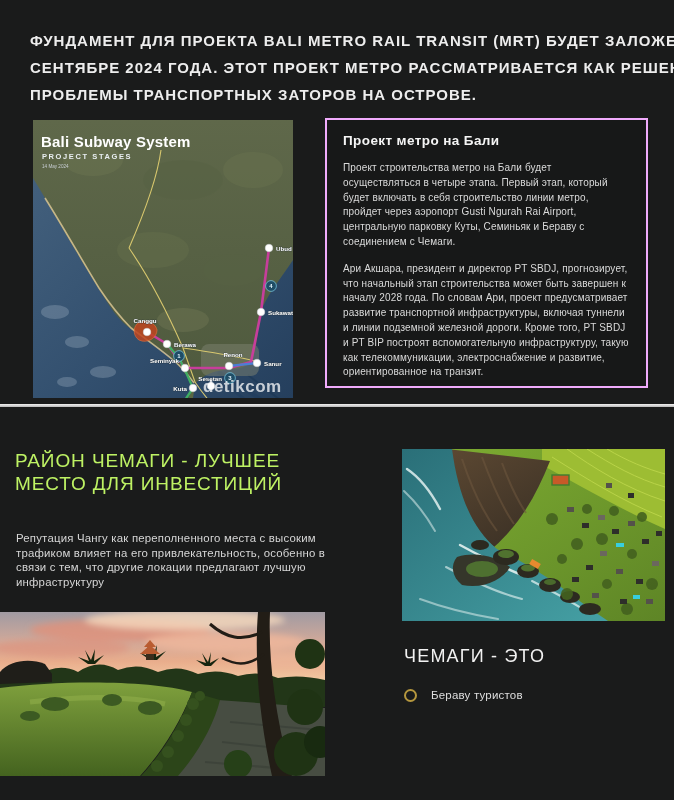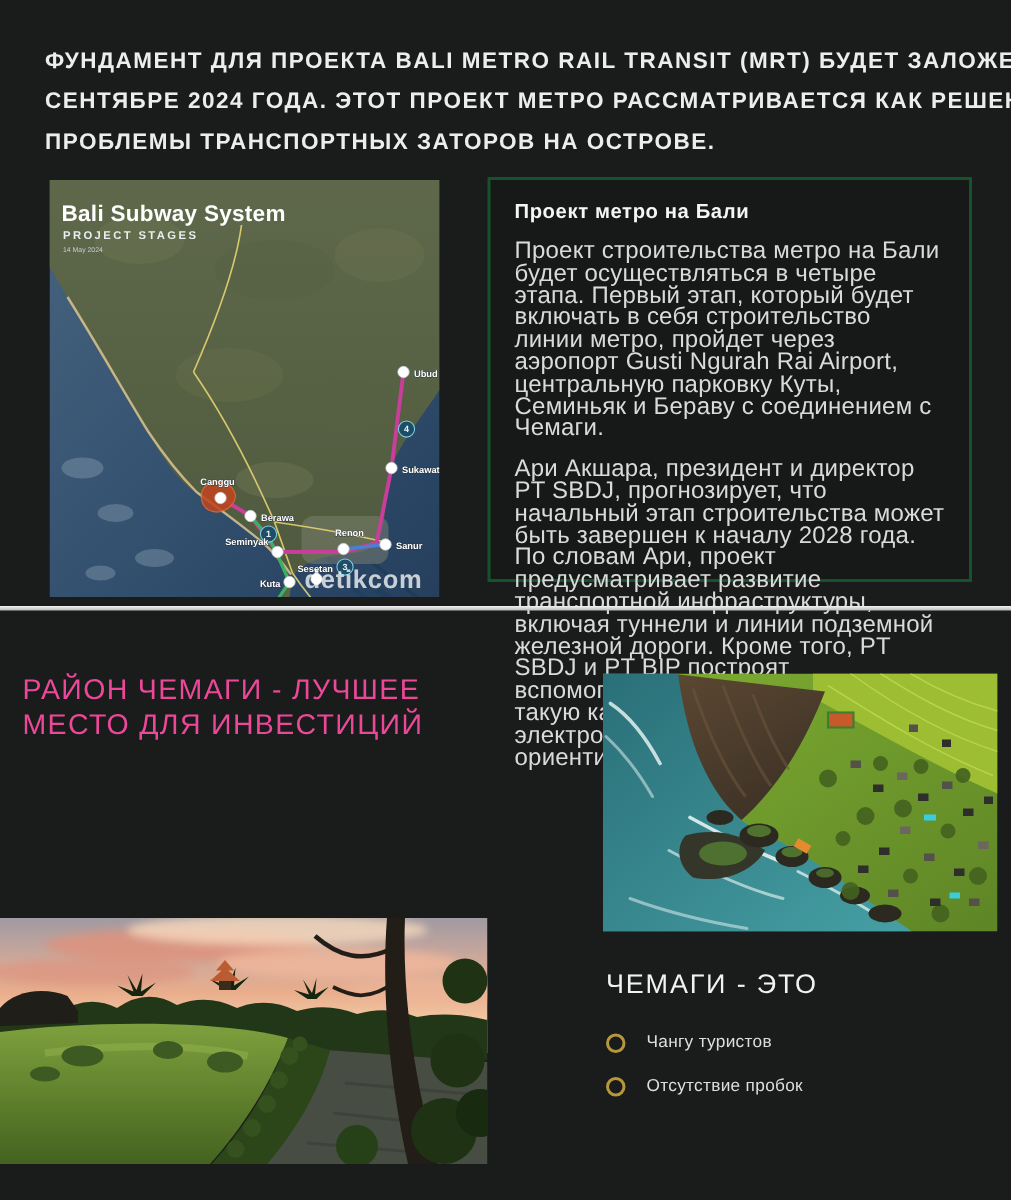--- a/index.html
+++ b/index.html
@@ -18,35 +18,35 @@
   .map-fig svg{display:block;}
   .map-title{font-size:15px;font-weight:bold;fill:#ffffff;letter-spacing:.2px;}
   .map-subtitle{font-size:7.5px;font-weight:bold;fill:#e9eef1;letter-spacing:1.6px;}
   .map-date{font-size:4.6px;fill:#c8ced4;}
   .station-label{font-size:6.2px;font-weight:bold;fill:#ffffff;paint-order:stroke;stroke:#26323a;stroke-width:.5px;}
   .badge-text{font-size:6px;font-weight:bold;fill:#e2f3fc;text-anchor:middle;}
   .map-watermark{font-size:17px;font-weight:bold;fill:rgba(255,255,255,.75);letter-spacing:.5px;}
   
   .info-box{
     position:absolute;left:325px;top:118px;width:323px;height:270px;box-sizing:border-box;
-    border:2px solid #14532d;padding:13px 16px 10px 16px;background:rgba(0,0,0,.08);
+    border:2px solid #f0abfc;padding:13px 16px 10px 16px;background:rgba(0,0,0,.08);
   }
   .info-box h2{
     margin:0 0 13px 0;font-size:13.5px;font-weight:600;letter-spacing:.4px;color:#f5f5f5;
   }
   .info-box p{
-    margin:0 0 12px 0;font-size:16px;line-height:14.8px;letter-spacing:.15px;color:#dadada;
+    margin:0 0 12px 0;font-size:10px;line-height:14.8px;letter-spacing:.15px;color:#dadada;
   }
   
   .divider{position:absolute;left:0;top:404px;width:674px;height:3px;
     background:linear-gradient(#f2f2f2,#b9b9b9);}
   
   .chemagi-heading{position:absolute;left:15px;top:449px;margin:0;font-weight:500;}
   .chemagi-heading div{
-    font-size:19px;line-height:23px;letter-spacing:.9px;color:#ec4899;white-space:nowrap;
+    font-size:19px;line-height:23px;letter-spacing:.9px;color:#bef264;white-space:nowrap;
   }
   .chemagi-para{
     position:absolute;left:16px;top:531px;width:322px;margin:0;
     font-size:11.4px;line-height:14.6px;letter-spacing:.2px;color:#d6d6d6;
   }
   .aerial-fig{position:absolute;left:402px;top:449px;width:263px;height:172px;margin:0;}
   .sunset-fig{position:absolute;left:0;top:612px;width:325px;height:164px;margin:0;}
   .list-title{
     position:absolute;left:404px;top:646px;margin:0;
     font-size:18px;font-weight:500;letter-spacing:1.2px;color:#f2f2f2;
@@ -212,20 +212,21 @@
     <p>Проект строительства метро на Бали будет осуществляться в четыре этапа. Первый этап, который будет включать в себя строительство линии метро, пройдет через аэропорт Gusti Ngurah Rai Airport, центральную парковку Куты, Семиньяк и Бераву с соединением с Чемаги.</p>
     <p>Ари Акшара, президент и директор PT SBDJ, прогнозирует, что начальный этап строительства может быть завершен к началу 2028 года. По словам Ари, проект предусматривает развитие транспортной инфраструктуры, включая туннели и линии подземной железной дороги. Кроме того, PT SBDJ и PT BIP построят вспомогательную инфраструктуру, такую как телекоммуникации, электроснабжение и развитие, ориентированное на транзит.</p>
   </aside>
 
   <div class="divider"></div>
 
   <h1 class="chemagi-heading">
     <div>РАЙОН ЧЕМАГИ - ЛУЧШЕЕ</div>
     <div>МЕСТО ДЛЯ ИНВЕСТИЦИЙ</div>
   </h1>
+  <p class="chemagi-para">Репутация Чангу как переполненного места с высоким трафиком влияет на его привлекательность, особенно в связи с тем, что другие локации предлагают лучшую инфраструктуру</p>
 
   <figure class="aerial-fig">
     <svg width="263" height="172" viewBox="0 0 263 172">
       <defs>
         <linearGradient id="oceanA" x1="0" y1="0" x2="1" y2="1">
           <stop offset="0" stop-color="#2a6f78"></stop>
           <stop offset="1" stop-color="#45a0a4"></stop>
         </linearGradient>
         <linearGradient id="fieldA" x1="0" y1="0" x2="1" y2="1">
           <stop offset="0" stop-color="#7fae32"></stop>
@@ -398,21 +399,17 @@
         <circle cx="238" cy="152" r="14" fill="#264018"></circle>
         <circle cx="320" cy="130" r="16" fill="#182a10"></circle>
       </g>
     </svg>
   </figure>
 
   <h2 class="list-title">ЧЕМАГИ - ЭТО</h2>
   <ul class="benefits">
     <li>
       <span class="ring"></span>
-      <span class="benefit-label">Чангу туристов</span>
-    </li>
-    <li>
-      <span class="ring"></span>
-      <span class="benefit-label">Отсутствие пробок</span>
+      <span class="benefit-label">Бераву туристов</span>
     </li>
   </ul>
 
 </div>
 
 </body></html>

